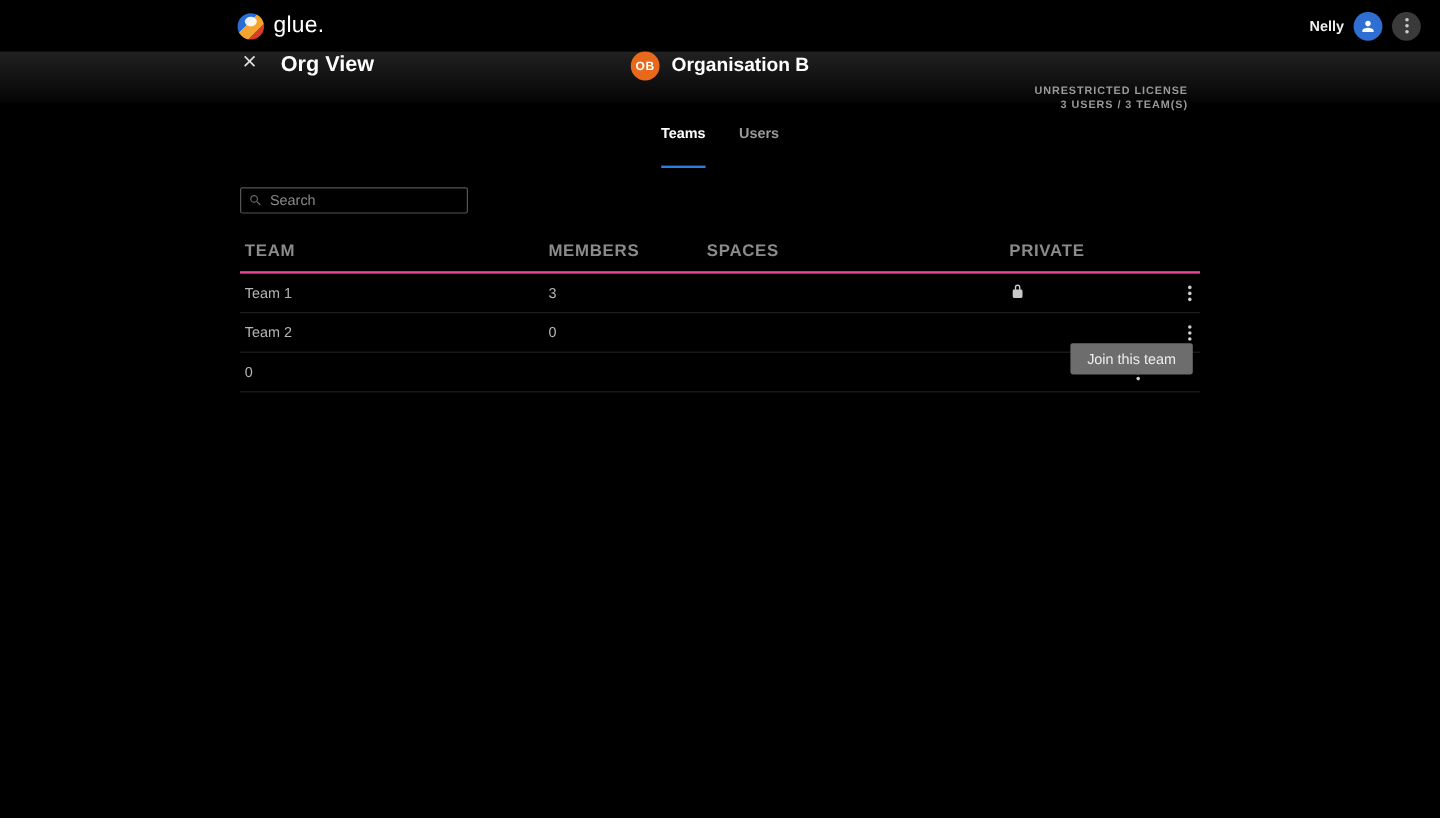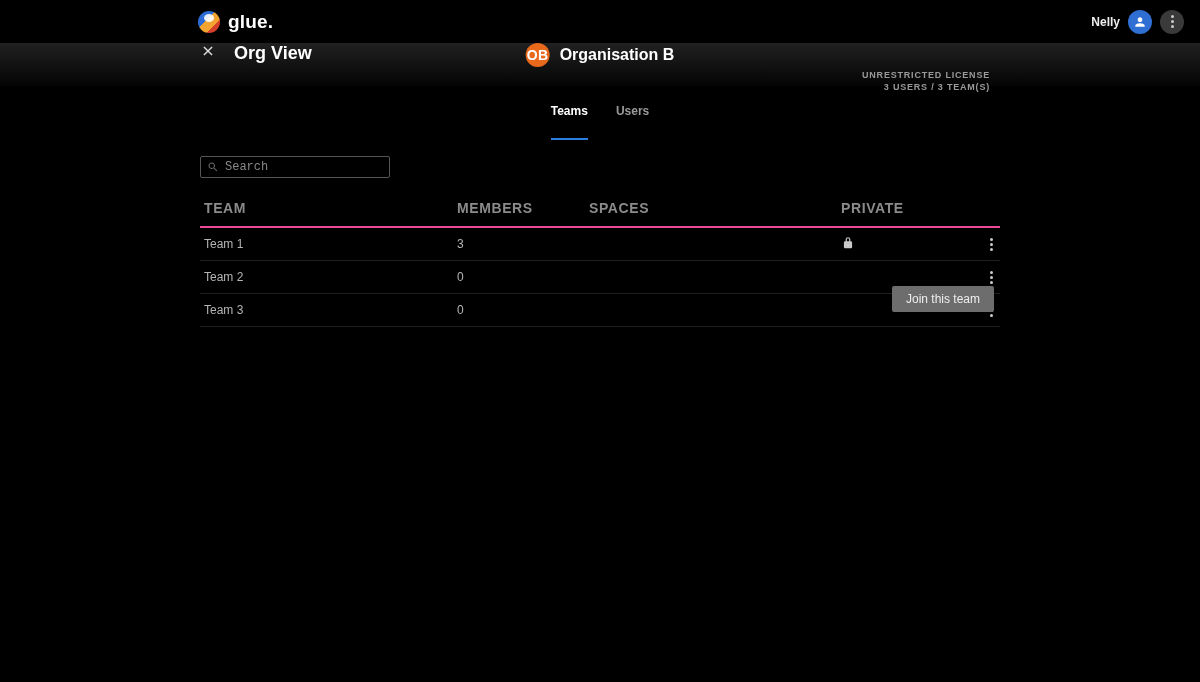--- a/index.html
+++ b/index.html
@@ -35,21 +35,21 @@
   .logo-mark::after{
     content:"";
     position:absolute;
     top:3px;left:6px;
     width:10px;height:8px;
     border-radius:50%;
     background:#fff;
     opacity:.9;
   }
   .logo-text {
-    font-weight: 700;
+    font-weight: 400;
     font-size: 19px;
     color: #fff;
     letter-spacing: .2px;
   }
   .topbar-spacer { flex: 1; }
   .user-cluster {
     display: flex;
     align-items: center;
     gap: 8px;
     padding-right: 4px;
@@ -103,21 +103,21 @@
     left:50%;
     transform:translateX(-50%);
     display:flex;
     align-items:center;
     gap:10px;
   }
   .org-badge {
     width:24px;height:24px;border-radius:50%;
     background:#e8681c;
     display:flex;align-items:center;justify-content:center;
-    font-size:14px;font-weight:700;color:#fff;
+    font-size:10px;font-weight:700;color:#fff;
     letter-spacing:.5px;
   }
   .org-name { font-size:16px; font-weight:700; }
   .license-block {
     position:absolute;
     right:210px;
     text-align:right;
     font-size:9px;
     letter-spacing:.8px;
     font-weight:700;
@@ -155,21 +155,20 @@
     margin-bottom:22px;
   }
   .search-wrap svg { width:12px;height:12px;opacity:.6; }
   .search-input {
     flex:1;
     background:transparent;
     border:none;
     outline:none;
     color:#a3a3a3;
     font-size:12px;
-    font-family:Liberation Mono, monospace;
   }
   .search-input::placeholder{color:#888;}
 
   
   .thead, .trow {
     display:grid;
     grid-template-columns: 253px 132px 252px 120px 43px;
   }
   .thead {
     font-size:14px;
@@ -300,21 +299,20 @@
         <div></div>
         <div class="cell-actions">
           <div class="row-menu">
             <span></span>
             <span></span>
             <span></span>
           </div>
         </div>
       </div>
       <div class="trow">
-        <div>Team 3</div>
         <div>0</div>
         <div></div>
         <div></div>
         <div class="cell-actions">
           <div class="row-menu">
             <span></span>
             <span></span>
             <span></span>
           </div>
         </div>

